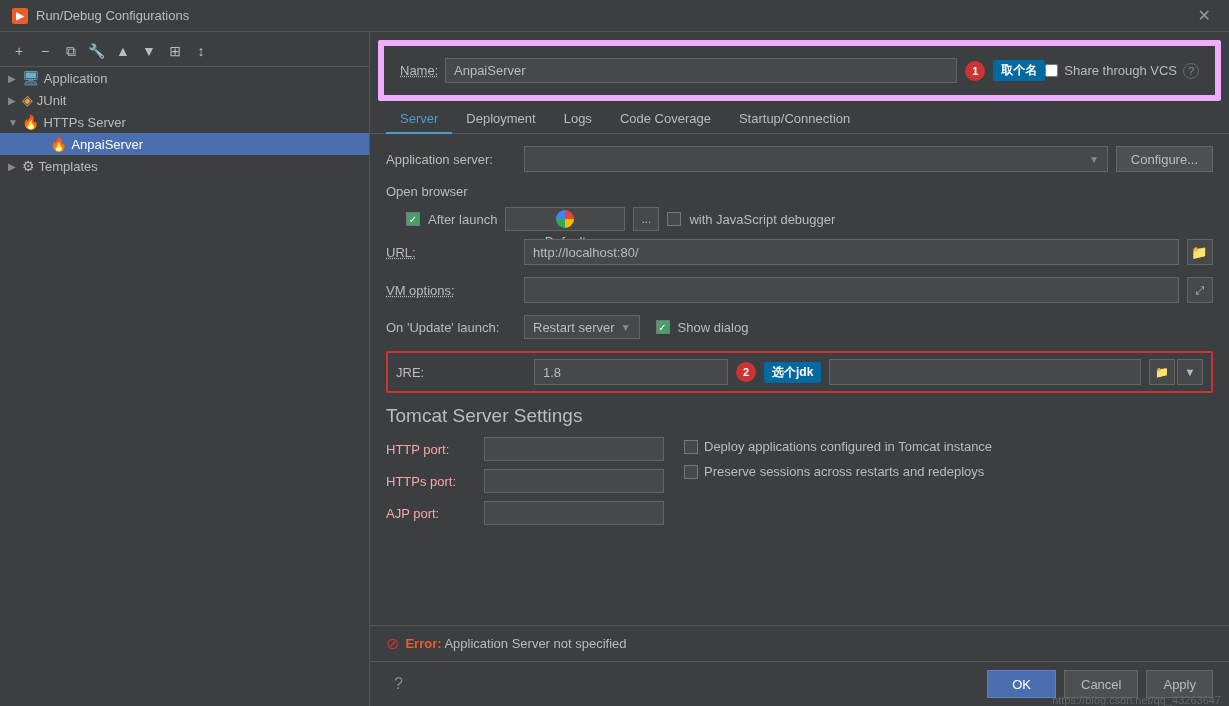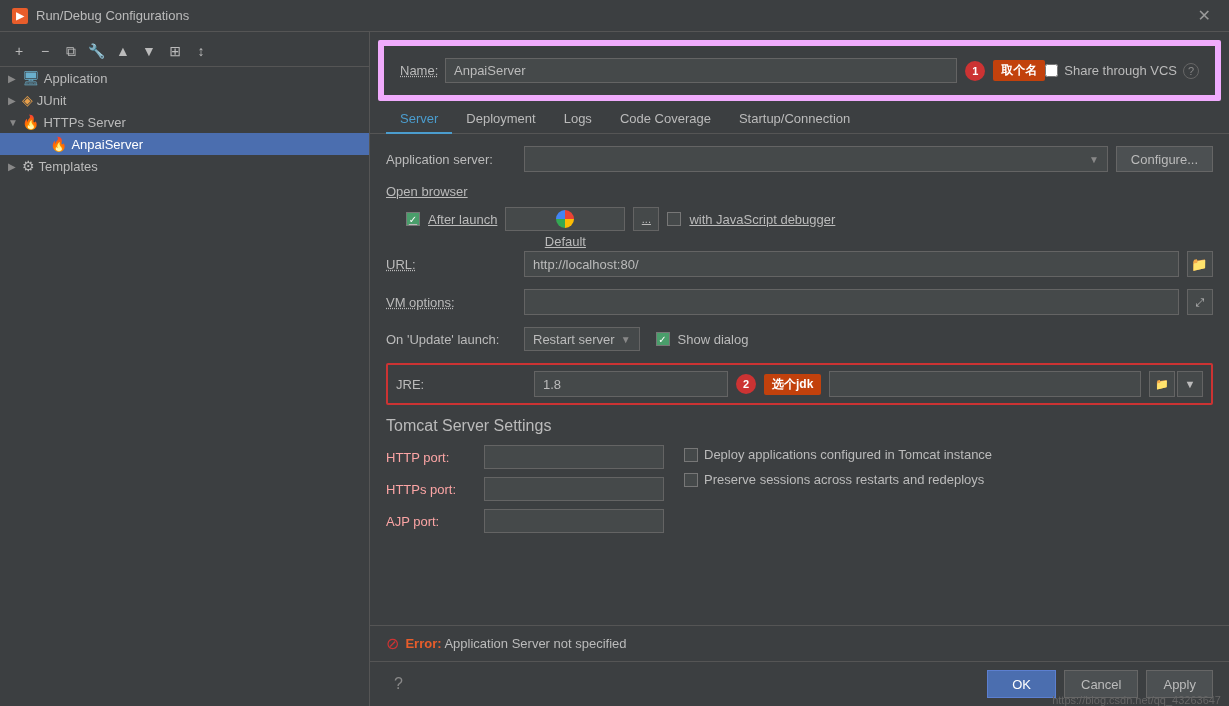--- a/index.html
+++ b/index.html
@@ -195,21 +195,21 @@
       justify-content: center;
       font-size: 11px;
       font-weight: bold;
       color: white;
       flex-shrink: 0;
     }
 
     .badge-red { background: #cc3333; }
 
     .annotation-tag {
-      background: #c2410c;
+      background: #0369a1;
       color: #ffffff;
       padding: 2px 8px;
       border-radius: 2px;
       font-size: 12px;
       font-weight: bold;
     }
 
     .share-vcs {
       display: flex;
       align-items: center;
@@ -288,22 +288,21 @@
       color: #bbbbbb;
       padding: 3px 14px;
       cursor: pointer;
       font-size: 13px;
       height: 26px;
       display: flex;
       align-items: center;
     }
 
     .open-browser-section {
-      margin-bottom: 20px;
-      text-decoration: underline;
+      margin-bottom: 8px;
     }
 
     .open-browser-title {
       color: #bbbbbb;
       font-size: 13px;
       margin-bottom: 8px;
     }
 
     .browser-row {
       display: flex;
@@ -494,21 +493,21 @@
       font-size: 11px;
     }
 
     
     .settings-section {
       margin-top: 4px;
     }
 
     .settings-title {
       color: #bbbbbb;
-      font-size: 16px;
+      font-size: 19px;
       margin-bottom: 10px;
     }
 
     .ports-area {
       display: flex;
       gap: 20px;
     }
 
     .ports-left {
       display: flex;

